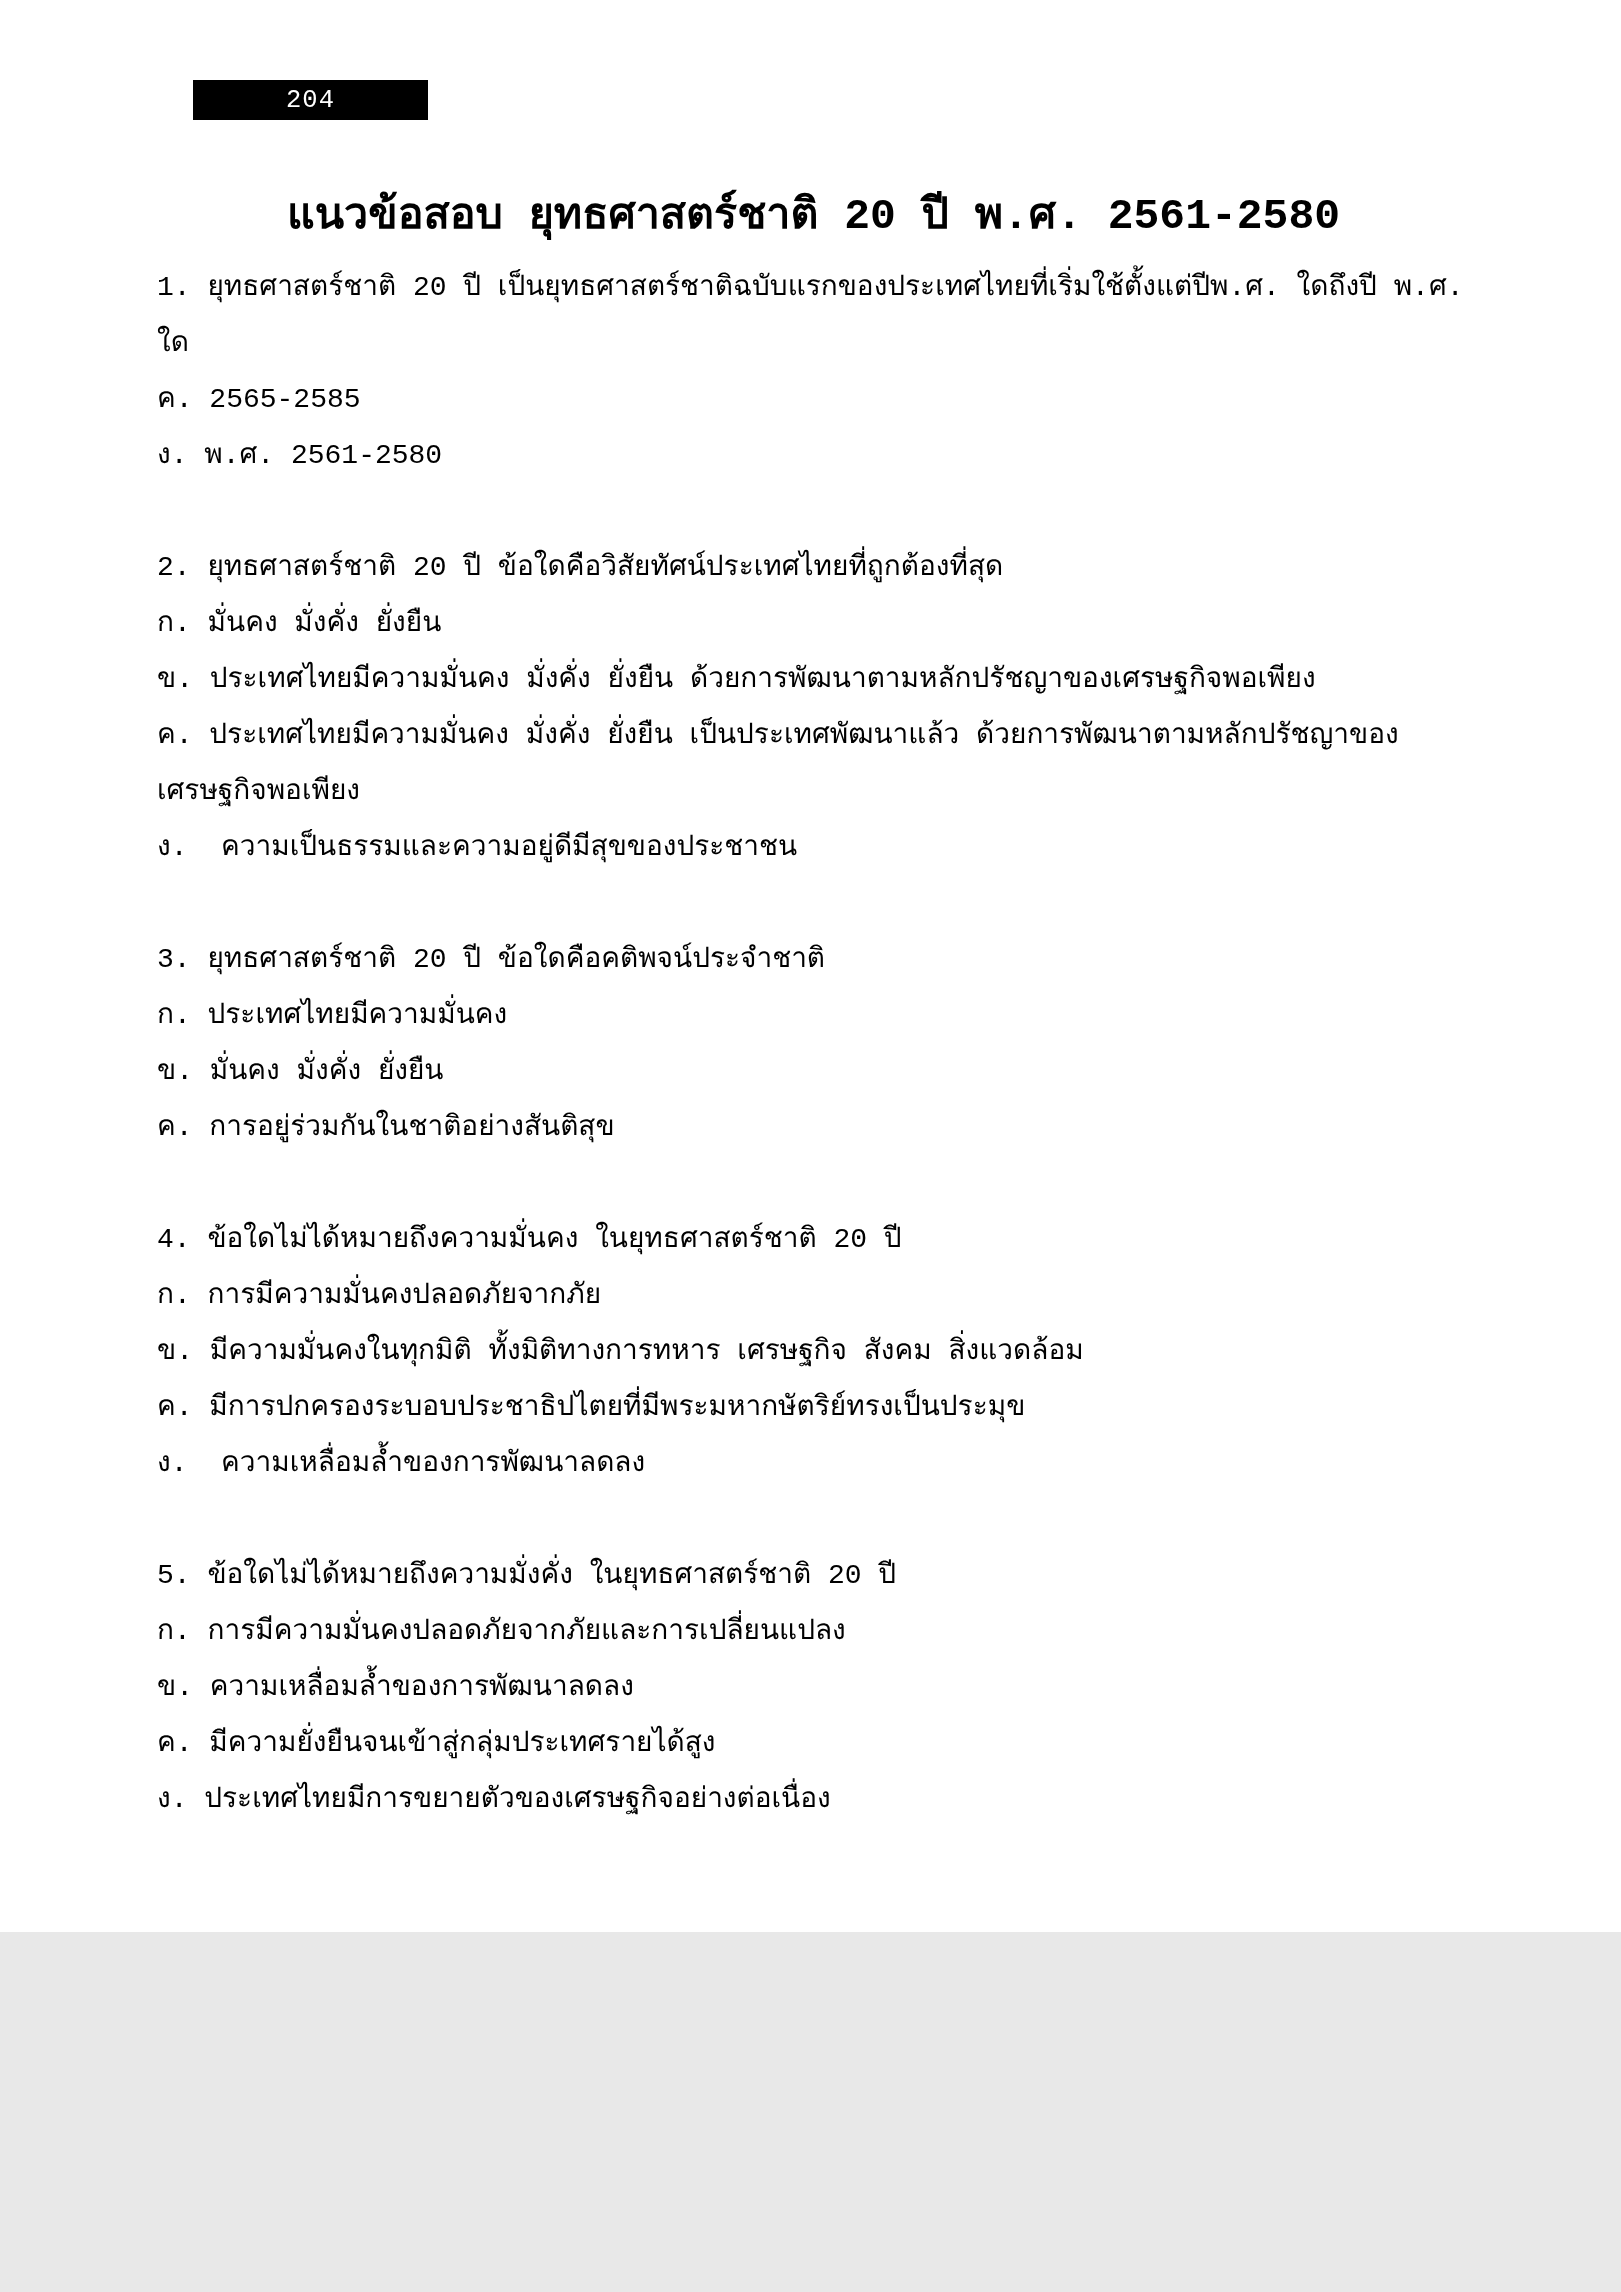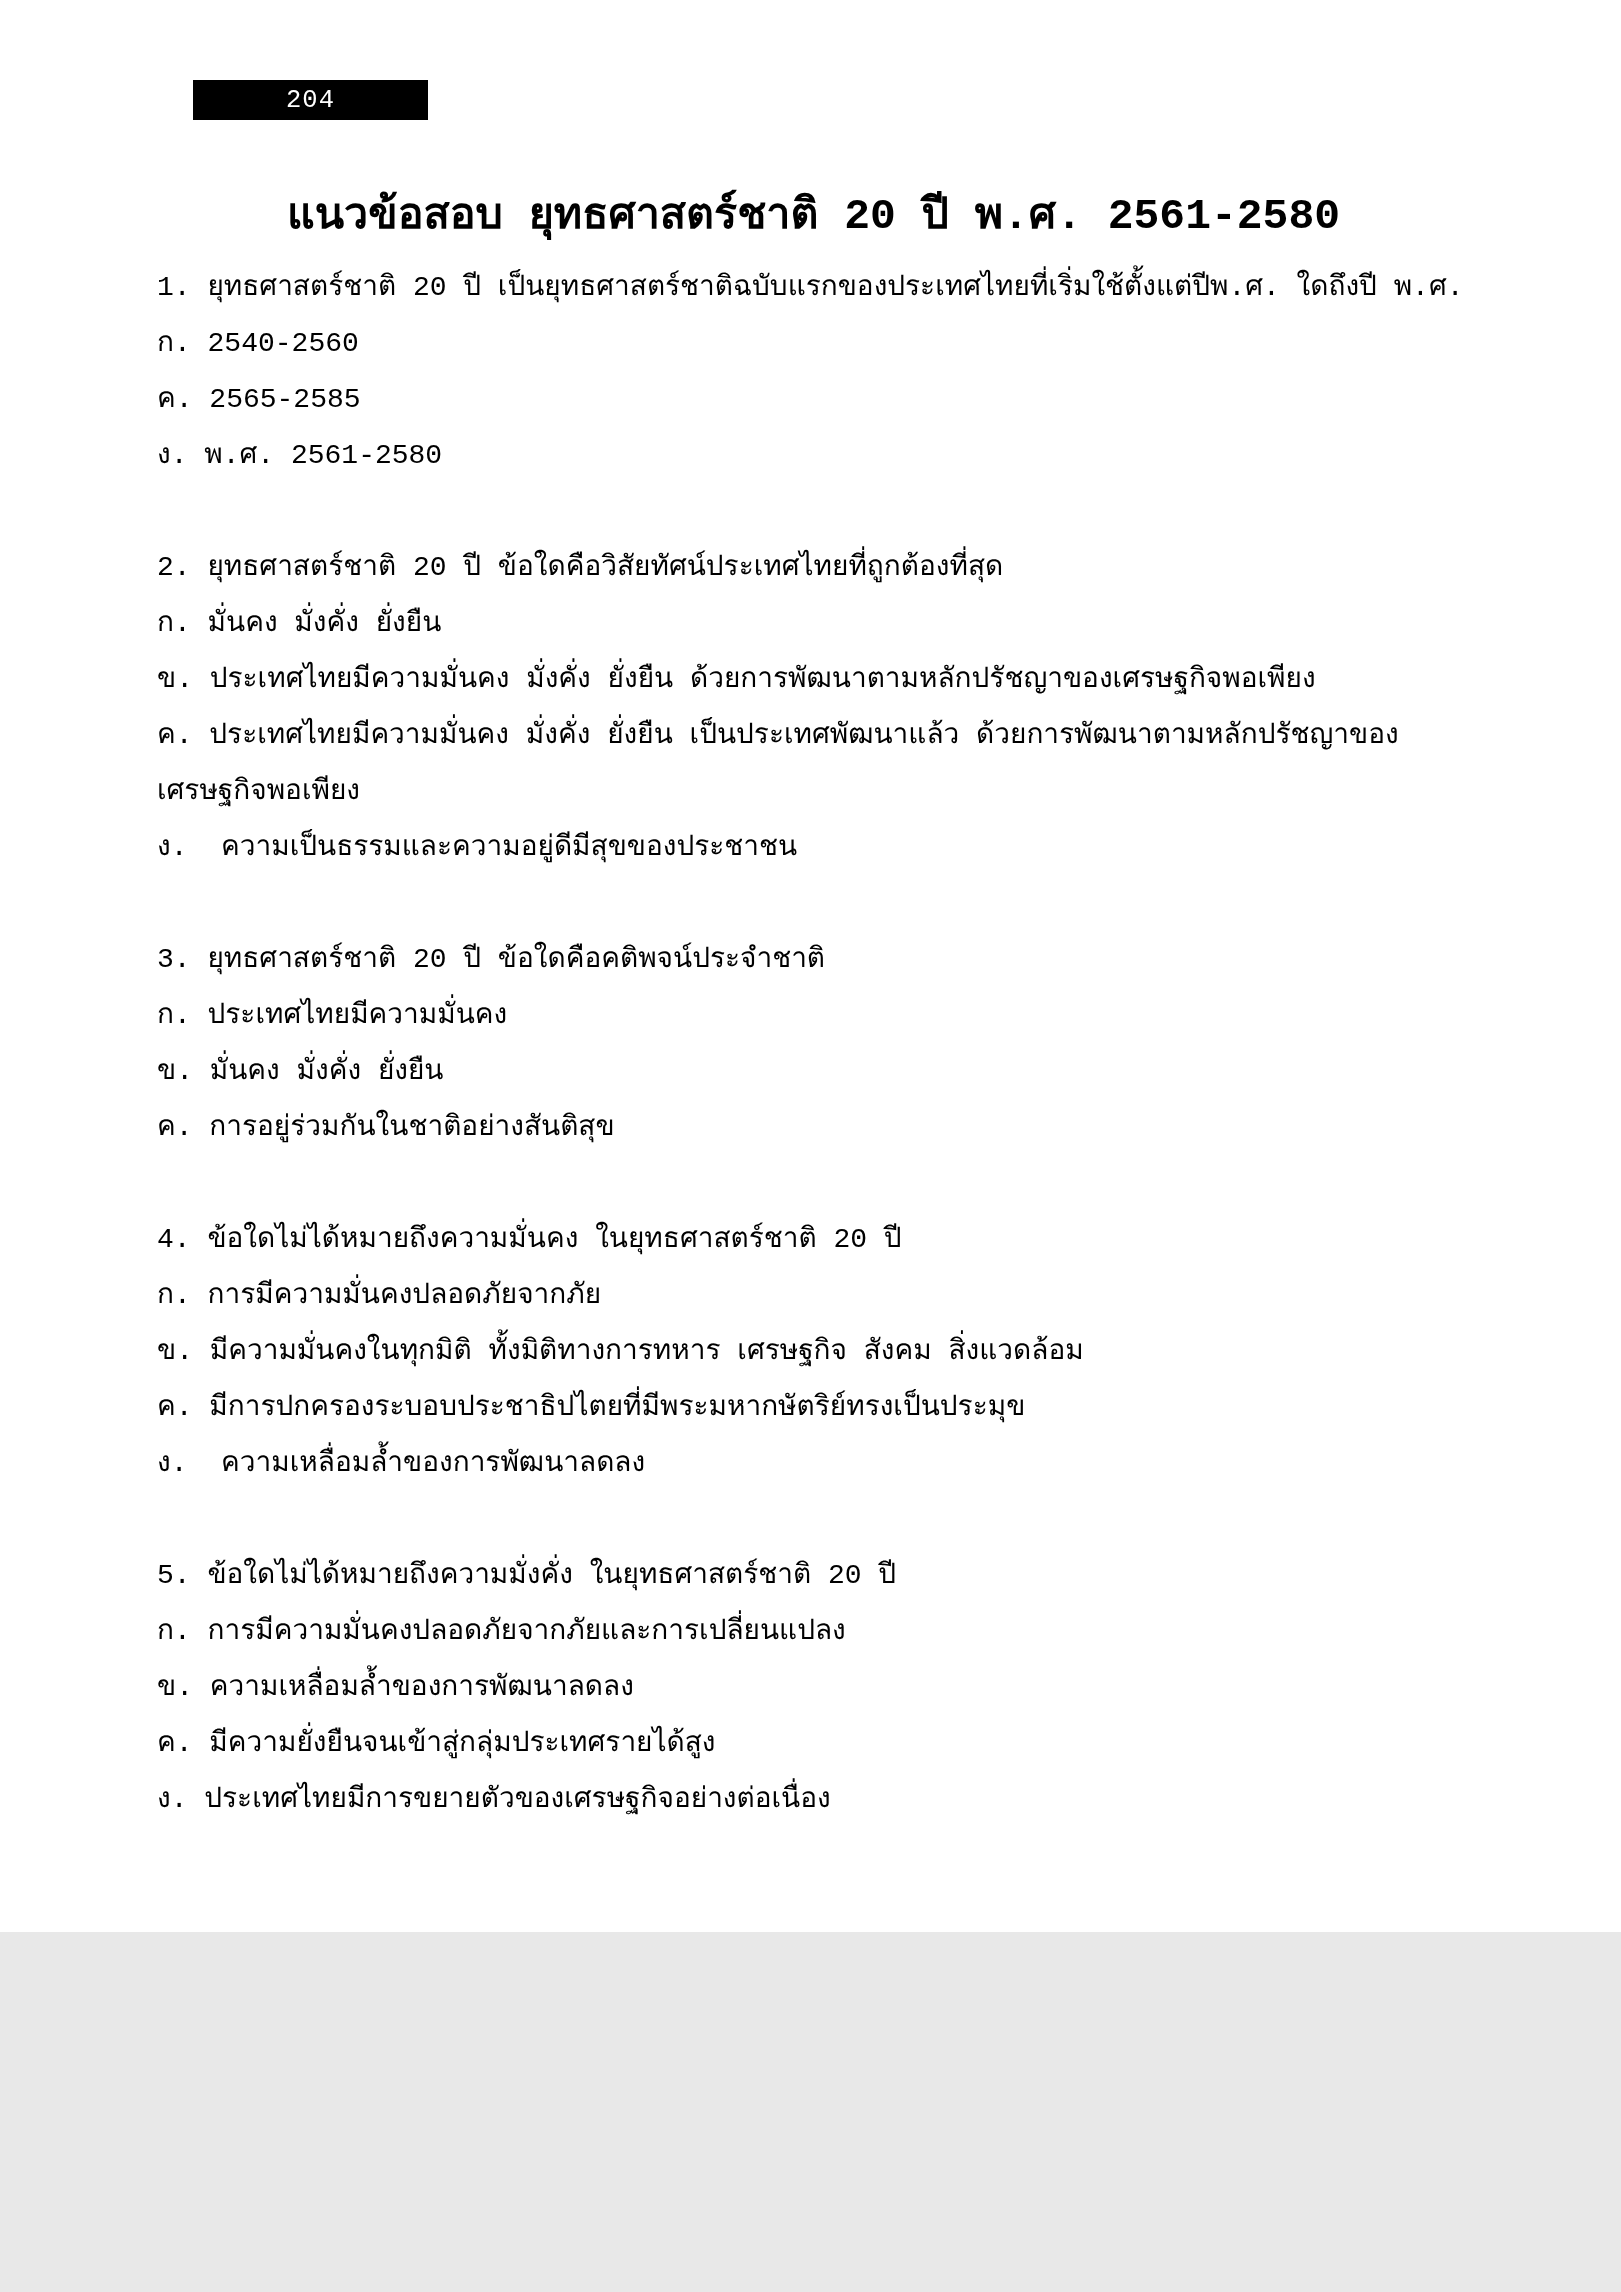--- a/index.html
+++ b/index.html
@@ -74,21 +74,21 @@
   <div class="page-num-box">
     <span>204</span>
   </div>
 
   <div class="content">
 
     <p class="doc-title">แนวข้อสอบ ยุทธศาสตร์ชาติ 20 ปี พ.ศ. 2561-2580</p>
 
     <div class="question">
       <p>1. ยุทธศาสตร์ชาติ 20 ปี เป็นยุทธศาสตร์ชาติฉบับแรกของประเทศไทยที่เริ่มใช้ตั้งแต่ปีพ.ศ. ใดถึงปี พ.ศ.</p>
-      <p>ก. 2540-2560</p>
+      <p>ใด</p>
       <p>ค. 2565-2585</p>
       <p>ง. พ.ศ. 2561-2580</p>
     </div>
 
     <div class="question">
       <p>2. ยุทธศาสตร์ชาติ 20 ปี ข้อใดคือวิสัยทัศน์ประเทศไทยที่ถูกต้องที่สุด</p>
       <p>ก. มั่นคง มั่งคั่ง ยั่งยืน</p>
       <p>ข. ประเทศไทยมีความมั่นคง มั่งคั่ง ยั่งยืน ด้วยการพัฒนาตามหลักปรัชญาของเศรษฐกิจพอเพียง</p>
       <p>ค. ประเทศไทยมีความมั่นคง มั่งคั่ง ยั่งยืน เป็นประเทศพัฒนาแล้ว ด้วยการพัฒนาตามหลักปรัชญาของ</p>
       <p>เศรษฐกิจพอเพียง</p>

